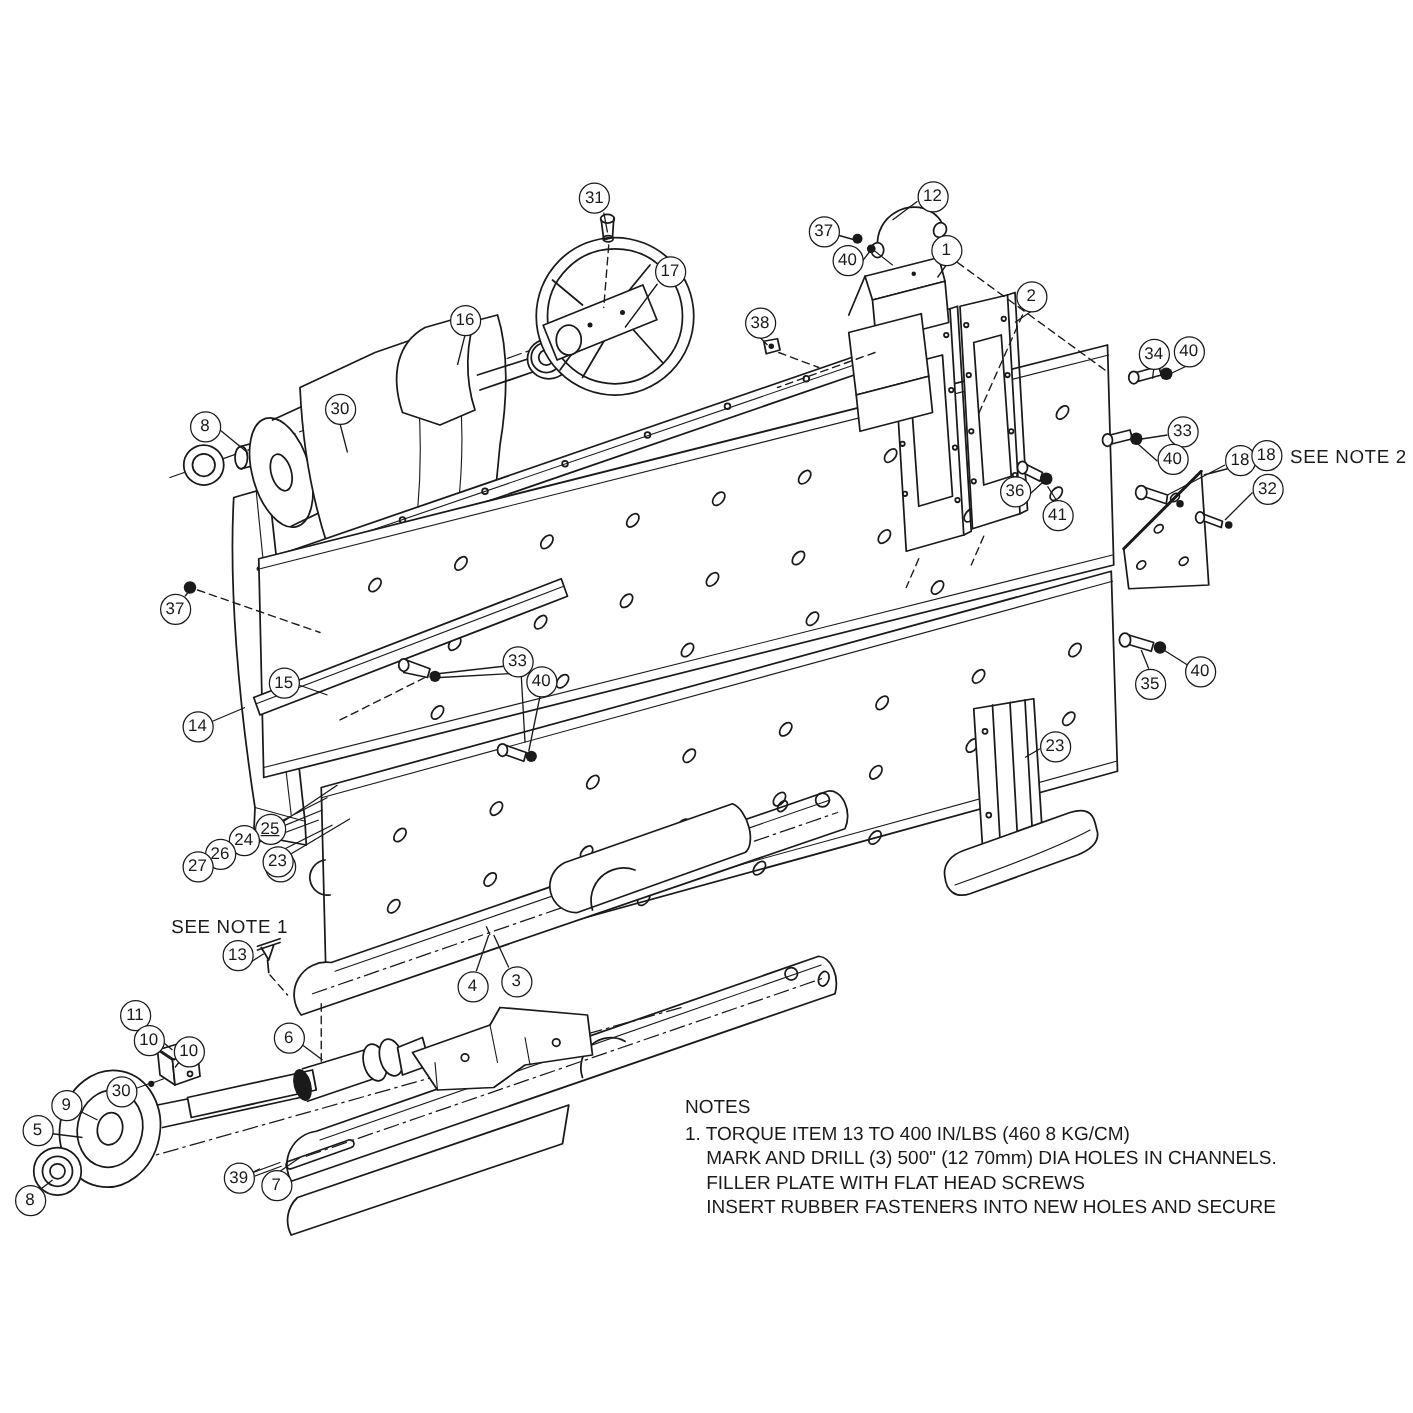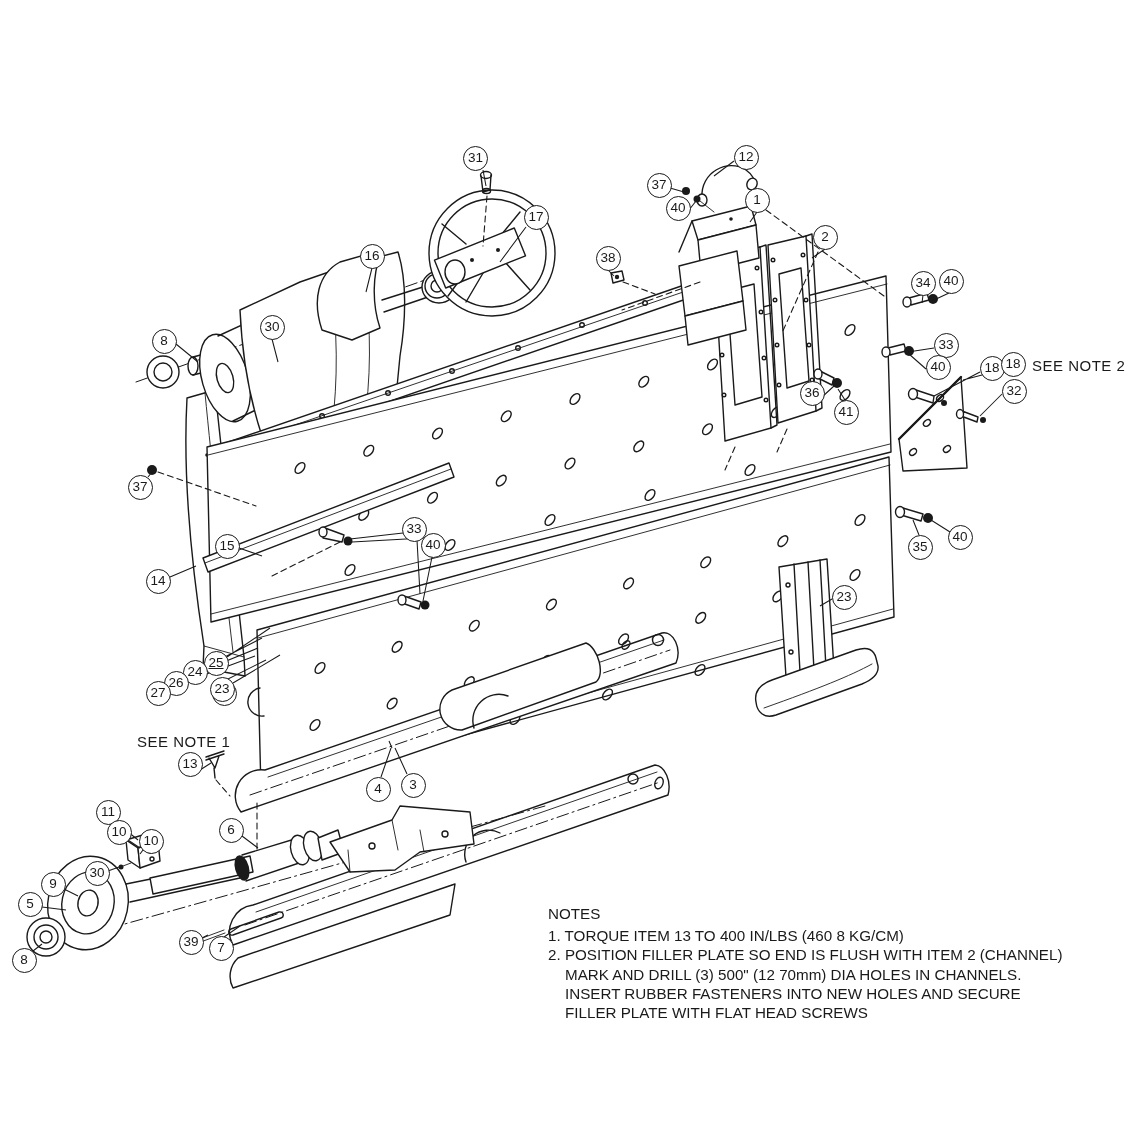--- a/index.html
+++ b/index.html
@@ -14,21 +14,21 @@
   .thin{stroke-width:0.9;}
   .thick{stroke-width:2.4;}
   .dash{stroke-dasharray:6 4;stroke-width:1.1;}
   .dashdot{stroke-dasharray:12 4 2 4;stroke-width:1;}
   .leader{stroke:#1a1a1a;stroke-width:1.05;fill:none;}
   .callout{position:absolute;width:25px;height:25px;border:1.6px solid #1a1a1a;border-radius:50%;
            background:#fff;display:flex;align-items:center;justify-content:center;
            font-size:13.5px;line-height:1;box-sizing:border-box;z-index:5;}
   .annot{position:absolute;font-size:15px;letter-spacing:0.5px;white-space:nowrap;z-index:5;}
   .notes{position:absolute;left:548px;top:876px;font-size:15.2px;line-height:19.2px;z-index:5;}
-  .notes .t{margin-bottom:3px;margin-top:28px;}
+  .notes .t{margin-bottom:3px;}
   .notes .ind{padding-left:17px;}
 </style>
 </head>
 <body>
 
 <div class="stage">
 
 <svg width="1130" height="1130" viewBox="0 0 1130 1130">
 
   <g>
@@ -376,20 +376,19 @@
 
   <div id="annot-layer">
       <div class="annot" style="left: 137px; top: 733px;">SEE NOTE 1</div>
       <div class="annot" style="left: 1032px; top: 357px;">SEE NOTE 2</div>
     </div>
 
   <div class="notes">
     <div class="t">NOTES</div>
     <div id="notes-lines">
         <div>1. TORQUE ITEM 13 TO 400 IN/LBS (460 8 KG/CM)</div>
-        <div>2. POSITION FILLER PLATE SO END IS FLUSH WITH ITEM 2 (CHANNEL)</div>
         <div class="ind">MARK AND DRILL (3)  500" (12 70mm) DIA  HOLES IN CHANNELS.</div>
+        <div class="ind">FILLER PLATE WITH FLAT HEAD SCREWS</div>
         <div class="ind">INSERT RUBBER FASTENERS INTO NEW HOLES AND SECURE</div>
-        <div class="ind">FILLER PLATE WITH FLAT HEAD SCREWS</div>
       </div>
   </div>
 
 </div>
 
 </body></html>

